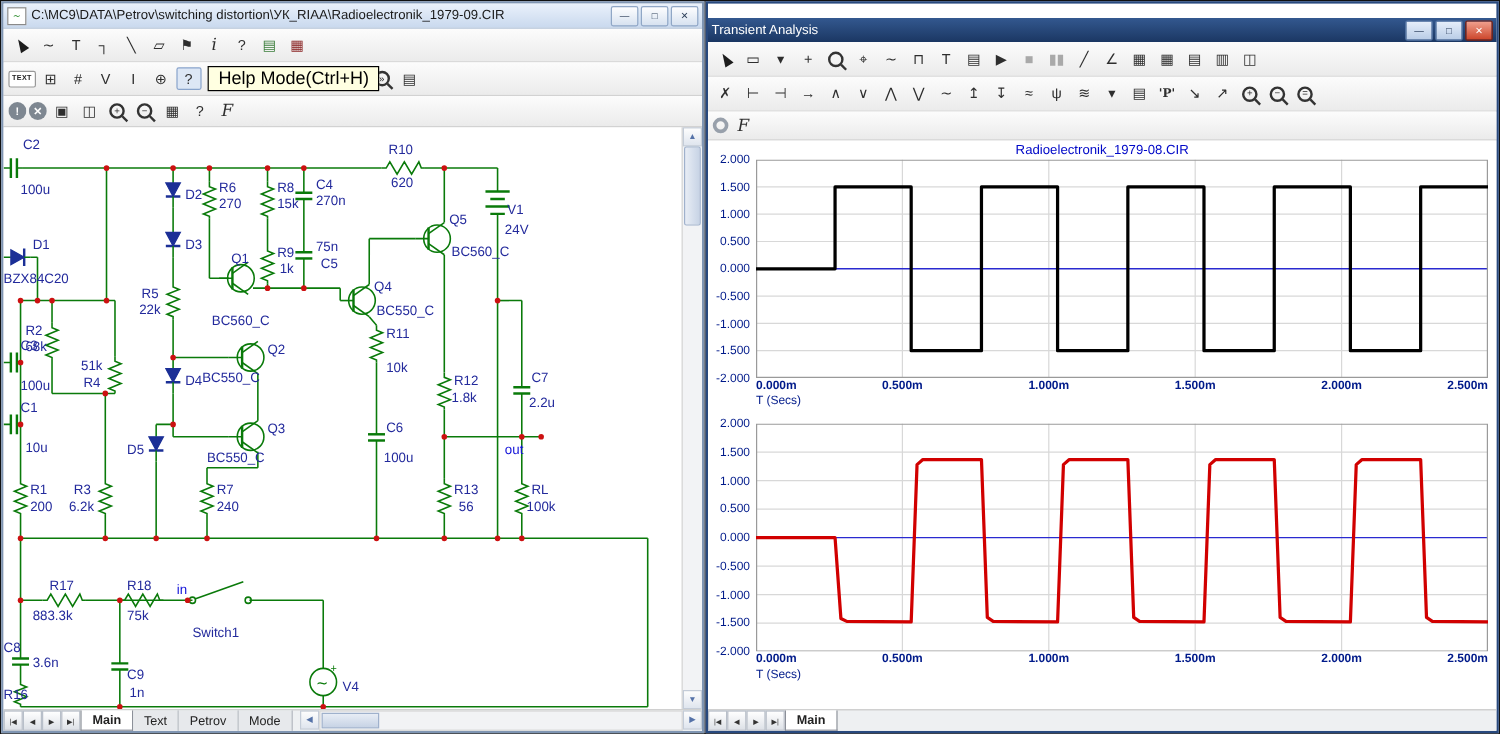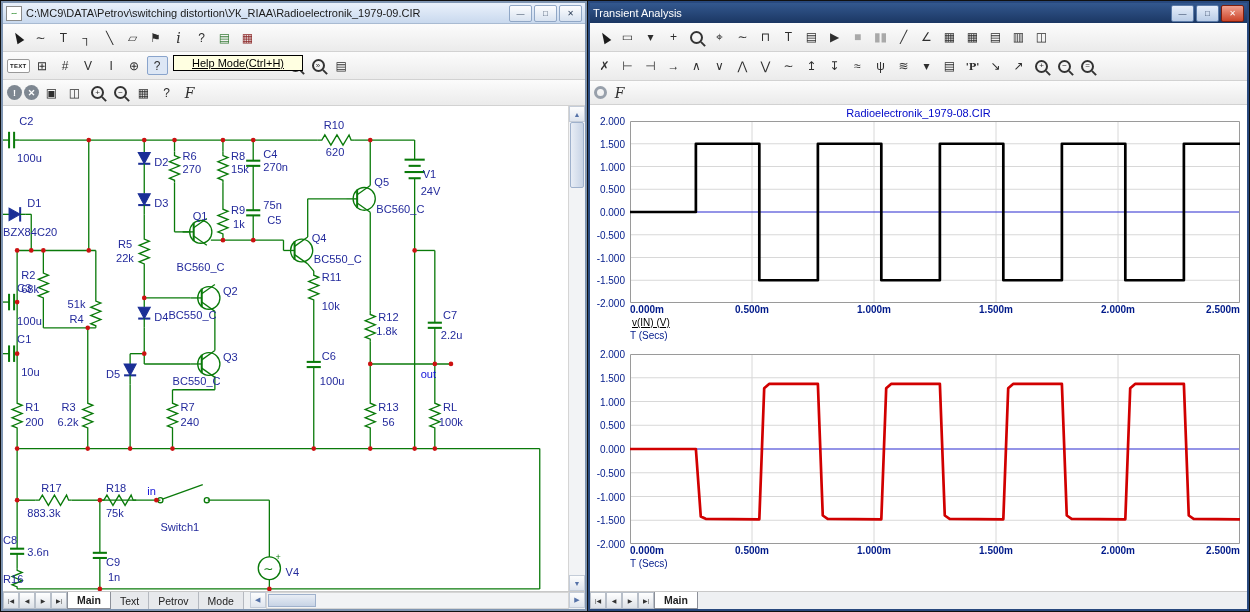--- a/index.html
+++ b/index.html
@@ -4,21 +4,21 @@
 <style>
   html,body{margin:0;padding:0;background:#111;width:1250px;height:612px;overflow:hidden;
     font-family:"Liberation Sans",sans-serif;}
   #stage{position:relative;width:1250px;height:612px;}
   .win{position:absolute;top:1px;height:610px;display:flex;flex-direction:column;background:#fff;box-sizing:border-box;}
   #lwin{left:1px;width:586px;border:2px solid #7f95b2;}
   #rwin{left:588px;width:661px;border:2px solid #28497e;}
 
   .titlebar{height:20px;display:flex;align-items:center;padding:0 3px;gap:4px;flex:0 0 auto;}
   #lwin .titlebar{background:linear-gradient(#eaf1fb,#c9d9ee);color:#1a1a1a;border-bottom:1px solid #a9bbd2;}
-  #rwin .titlebar{background:linear-gradient(#33588f,#1b3763);color:#fff;}
+  #rwin .titlebar{background:linear-gradient(#33588f,#1b3763);color:#fff;margin-top:12px;}
   .doc-icon{width:14px;height:13px;background:#fff;border:1px solid #8a8a8a;font-size:8px;color:#0a7a0a;
     display:flex;align-items:center;justify-content:center;flex:0 0 auto;}
   .title-text{flex:1;font-size:11px;white-space:nowrap;overflow:hidden;}
   .wbtns{display:flex;gap:2px;}
   .wbtn{width:21px;height:15px;display:flex;align-items:center;justify-content:center;font-size:8px;border-radius:2px;}
   #lwin .wbtn{background:linear-gradient(#fdfdfe,#d7e2f0);border:1px solid #90a7c6;color:#2c3e58;}
   #rwin .wbtn{background:linear-gradient(#e6eefa,#b9cce6);border:1px solid #5a7aa8;color:#1c2f4e;}
   #rwin .wbtn.close-red{background:linear-gradient(#f0a08e,#cc452a);border:1px solid #7e1f0e;color:#fff;}
 
   .tbar{display:flex;align-items:center;padding:1px 3px;background:linear-gradient(#fcfcfc,#ebebeb);
@@ -37,21 +37,21 @@
     font-size:9px;font-weight:bold;}
   .ticon.ring{width:13px;height:13px;min-width:13px;border:3px solid #98a0ab;border-radius:50%;}
   .arrow-shape{width:0;height:0;border-left:4px solid transparent;border-right:4px solid transparent;
     border-bottom:11px solid #1c1c1c;transform:rotate(-32deg);}
   .mag-shape{width:9px;height:9px;border:2px solid #333;border-radius:50%;position:relative;
     display:flex;align-items:center;justify-content:center;}
   .mag-shape::after{content:"";position:absolute;width:6px;height:2px;background:#333;right:-5px;bottom:-3px;
     transform:rotate(45deg);}
   .mag-shape i{font-style:normal;font-size:8px;line-height:1;}
   .tooltip{position:absolute;left:170px;top:3px;background:#ffffe1;border:1px solid #000;
-    font-size:11px;padding:1px 18px;white-space:nowrap;z-index:9;color:#000;text-decoration:underline;}
+    font-size:15px;padding:1px 8px;white-space:nowrap;z-index:9;color:#000;}
 
   .schem-wrap{flex:1;display:flex;min-height:0;background:#fff;}
   #schematic-svg{flex:1;min-width:0;height:100%;}
   .vscroll{width:16px;display:flex;flex-direction:column;background:#f2f3f5;border-left:1px solid #d5d5d5;flex:0 0 auto;}
   .sbtn{height:16px;display:flex;align-items:center;justify-content:center;font-size:7px;color:#5572a8;
     background:linear-gradient(#fdfdfd,#dfe5ee);border:1px solid #c4ccd8;box-sizing:border-box;}
   .vtrack{flex:1;position:relative;}
   .vthumb{position:absolute;top:0;left:1px;right:1px;height:64px;background:linear-gradient(90deg,#e8edf5,#c7d3e5);
     border:1px solid #9fb1cc;border-radius:2px;}
 
@@ -593,21 +593,20 @@
             </div>
           </div>
           <div class="xrow">
             <span class="xlab" style="left: 0px;">0.000m</span>
             <span class="xlab" style="left: 20%; transform: translateX(-50%);">0.500m</span>
             <span class="xlab" style="left: 40%; transform: translateX(-50%);">1.000m</span>
             <span class="xlab" style="left: 60%; transform: translateX(-50%);">1.500m</span>
             <span class="xlab" style="left: 80%; transform: translateX(-50%);">2.000m</span>
             <span class="xlab" style="right: 0px;">2.500m</span>
           </div>
-          <div class="slab-row"><span class="slab" style="color: rgb(0, 0, 0);">v(IN) (V)</span></div>
           <div class="xaxis-row">T (Secs)</div>
         </div>
         <div class="chart" style="margin-top: 10px;">
           <div class="chart-body">
             <div class="ygut" style="height: 190px;">
               <span class="ylab" style="top: -5px;">2.000</span>
               <span class="ylab" style="top: 18.75px;">1.500</span>
               <span class="ylab" style="top: 42.5px;">1.000</span>
               <span class="ylab" style="top: 66.25px;">0.500</span>
               <span class="ylab" style="top: 90px;">0.000</span>

